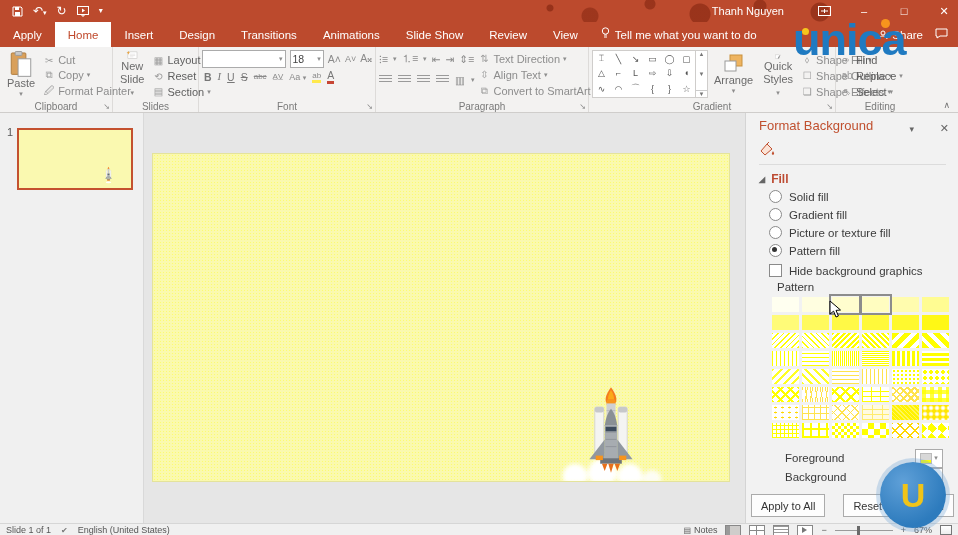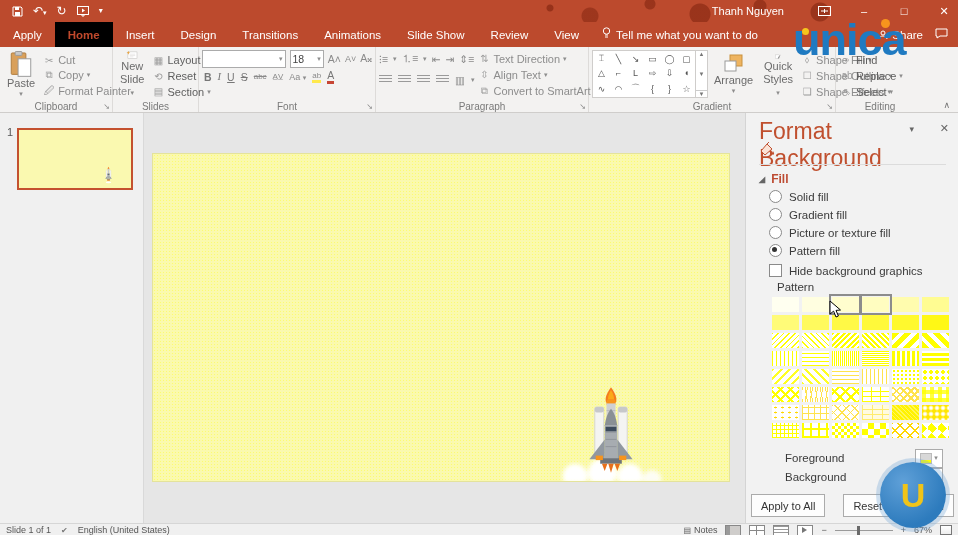--- a/index.html
+++ b/index.html
@@ -22,21 +22,21 @@
   .qat svg{display:block;}
   .tb-title{position:absolute;left:0;right:0;text-align:center;font-size:11px;color:#fff;}
   .tb-right{margin-left:auto;display:flex;align-items:center;gap:12px;z-index:2;}
   .tb-user{font-size:11px;margin-right:14px;}
   .tb-btn{width:28px;height:22px;display:flex;align-items:center;justify-content:center;font-size:11px;}
   
   .tabrow{position:absolute;left:0;top:22px;width:958px;height:25px;background:#bc4a2d;
     display:flex;align-items:flex-end;color:#fff;font-size:11.5px;z-index:4;}
   .tabs{display:flex;height:25px;}
   .tab{padding:0 13px;display:flex;align-items:center;height:25px;cursor:default;}
-  .tab.active{background:#000000;color:#c0492c;font-weight:bold;}
+  .tab.active{background:#ffffff;color:#c0492c;}
   .tellme{display:flex;align-items:center;gap:5px;height:25px;padding:0 10px;font-size:11.5px;}
   .tabrow-right{margin-left:auto;display:flex;align-items:center;gap:12px;padding-right:10px;height:25px;}
   .share{display:flex;align-items:center;gap:4px;}
   
   .ribbon{position:absolute;left:0;top:47px;width:958px;height:65px;background:#f3f2f1;
     border-bottom:1px solid #cfcdcb;display:flex;z-index:3;font-size:11px;color:#5c5c5c;}
   .grp{position:relative;border-right:1px solid #dddbd9;padding:3px 3px 13px 3px;display:flex;gap:2px;}
   .grp-label{position:absolute;bottom:0;left:0;right:0;text-align:center;font-size:10px;color:#7a7a7a;}
   .dlg{position:absolute;right:2px;bottom:1px;font-size:8px;color:#8a8a8a;}
   .bigbtn{display:flex;flex-direction:column;align-items:center;justify-content:flex-start;
@@ -67,21 +67,21 @@
   .smoke{position:absolute;left:400px;top:295px;width:110px;height:34px;filter:blur(2px);
     background:
      radial-gradient(circle at 20% 80%, #fff 12px, transparent 13px),
      radial-gradient(circle at 45% 70%, #fff 14px, transparent 15px),
      radial-gradient(circle at 70% 80%, #fff 12px, transparent 13px),
      radial-gradient(circle at 90% 90%, #fdfdf4 9px, transparent 10px);}
   .minirocket{position:absolute;right:18px;bottom:4px;}
   
   .panel{position:absolute;left:745px;top:112px;width:213px;height:411px;background:#f2f2f2;
     border-left:1px solid #d4d4d4;font-size:11.5px;color:#3b3b3b;}
-  .panel-title{position:absolute;left:13px;top:6px;font-size:23px;color:#c0502f;}
+  .panel-title{position:absolute;left:13px;top:6px;font-size:13px;color:#c0502f;}
   .panel-caret{position:absolute;right:45px;top:12px;font-size:9px;color:#666;}
   .panel-close{position:absolute;right:10px;top:10px;font-size:11px;color:#666;}
   .panel-tabicon{position:absolute;left:13px;top:30px;}
   .panel-sep{position:absolute;left:13px;right:13px;top:52px;border-top:1px solid #dcdcdc;}
   .fill-hdr{position:absolute;left:13px;top:60px;color:#bd4b32;font-weight:bold;font-size:12px;display:flex;gap:6px;align-items:center;}
   .tri{font-size:8px;color:#666;}
   .opts{position:absolute;left:23px;top:78px;display:flex;flex-direction:column;gap:5px;}
   .opt{display:flex;align-items:center;gap:7px;height:13px;}
   .radio{width:11px;height:11px;border:1px solid #8a8a8a;border-radius:50%;background:#fff;position:relative;}
   .radio.sel:after{content:"";position:absolute;left:2px;top:2px;width:5px;height:5px;border-radius:50%;background:#333;}

